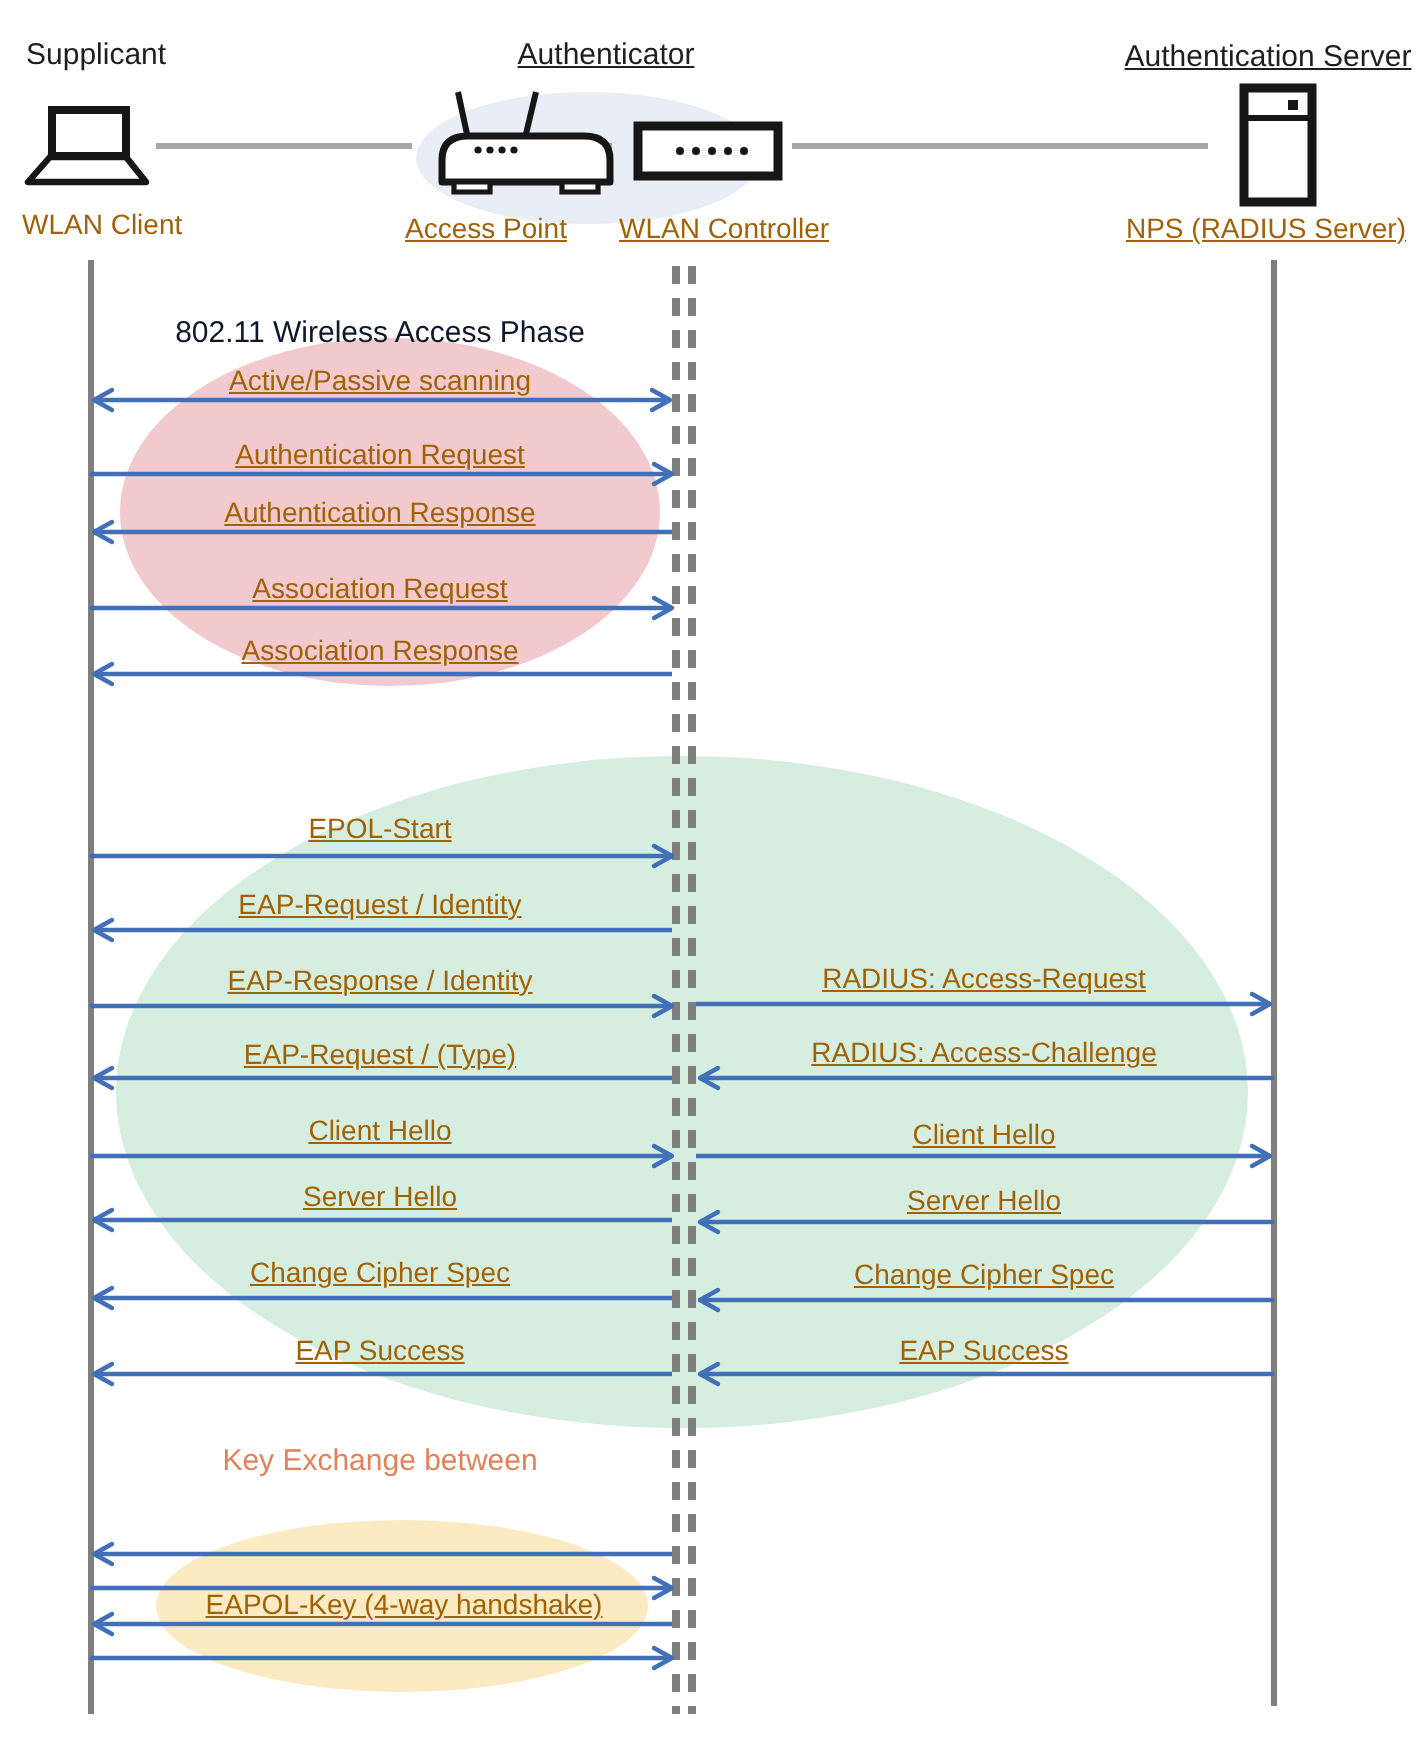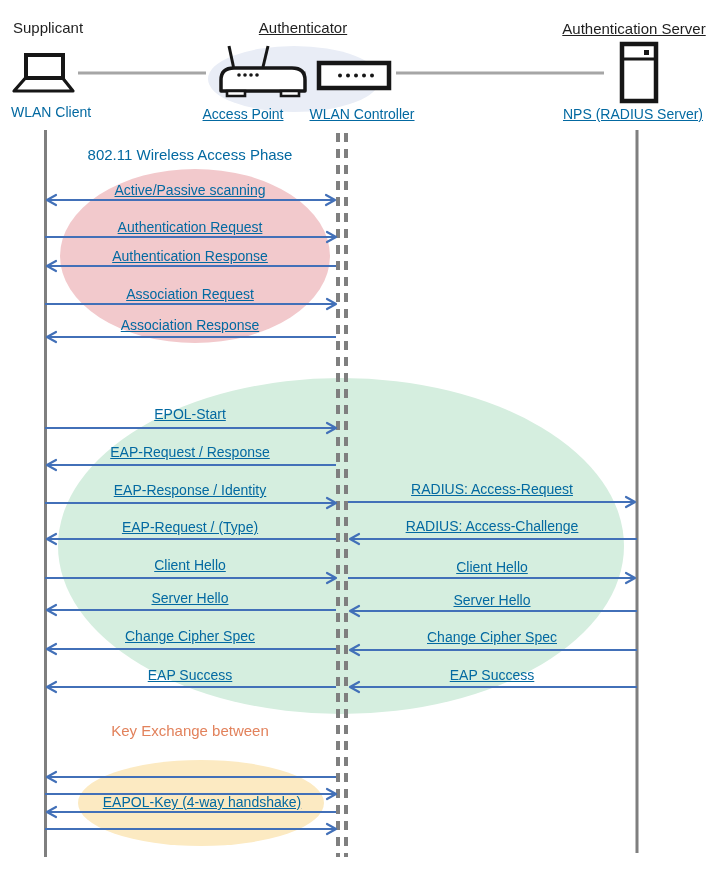--- a/index.html
+++ b/index.html
@@ -1,23 +1,23 @@
 <!DOCTYPE html>
 <html><head>
 <meta charset="utf-8">
 <style>
   html,body{margin:0;padding:0;background:#fff;}
   .canvas{position:relative;width:713px;height:875px;background:#fff;overflow:hidden;
           font-family:"Liberation Sans",sans-serif;color:#1f1f1f;text-align:right;}
   .canvas svg{position:absolute;left:0;top:0;}
   .t{position:absolute;white-space:nowrap;font-size:15px;color:#1f1f1f;}
-  .m{position:absolute;white-space:nowrap;font-size:14px;color:#0369a1;}
+  .m{position:absolute;white-space:nowrap;font-size:14px;color:#a16207;}
   .c{transform:translateX(-50%);text-decoration:underline;}
   .ph{position:absolute;white-space:nowrap;font-size:15px;transform:translateX(-50%);}
-  .red{color:#0369a1;}
+  .red{color:#0f172a;margin-top:12px;}
   .green{color:#4cb97a;}
   .orange{color:#e2825c;}
 </style>
 </head>
 <body>
 
 <div class="canvas">
 
   <svg width="713" height="875" viewBox="0 0 713 875">
     <defs>
@@ -121,21 +121,21 @@
   <div class="m c" style="left:633px;top:106px">NPS (RADIUS Server)</div>
 
   <div class="ph red" style="left:190px;top:146px">802.11 Wireless Access Phase</div>
   <div class="m c" style="left:190px;top:182px">Active/Passive scanning</div>
   <div class="m c" style="left:190px;top:219px">Authentication Request</div>
   <div class="m c" style="left:190px;top:248px">Authentication Response</div>
   <div class="m c" style="left:190px;top:286px">Association Request</div>
   <div class="m c" style="left:190px;top:317px">Association Response</div>
 
   <div class="m c" style="left:190px;top:406px">EPOL-Start</div>
-  <div class="m c" style="left:190px;top:444px">EAP-Request / Response</div>
+  <div class="m c" style="left:190px;top:444px">EAP-Request / Identity</div>
   <div class="m c" style="left:190px;top:482px">EAP-Response / Identity</div>
   <div class="m c" style="left:190px;top:519px">EAP-Request / (Type)</div>
   <div class="m c" style="left:190px;top:557px">Client Hello</div>
   <div class="m c" style="left:190px;top:590px">Server Hello</div>
   <div class="m c" style="left:190px;top:628px">Change Cipher Spec</div>
   <div class="m c" style="left:190px;top:667px">EAP Success</div>
 
   <div class="m c" style="left:492px;top:518px">RADIUS: Access-Challenge</div>
   <div class="m c" style="left:492px;top:481px">RADIUS: Access-Request</div>
   <div class="m c" style="left:492px;top:559px">Client Hello</div>

